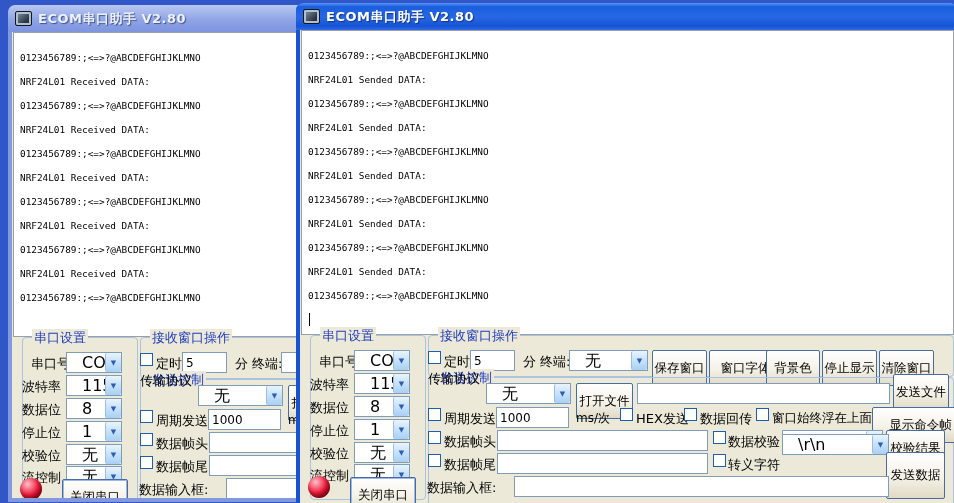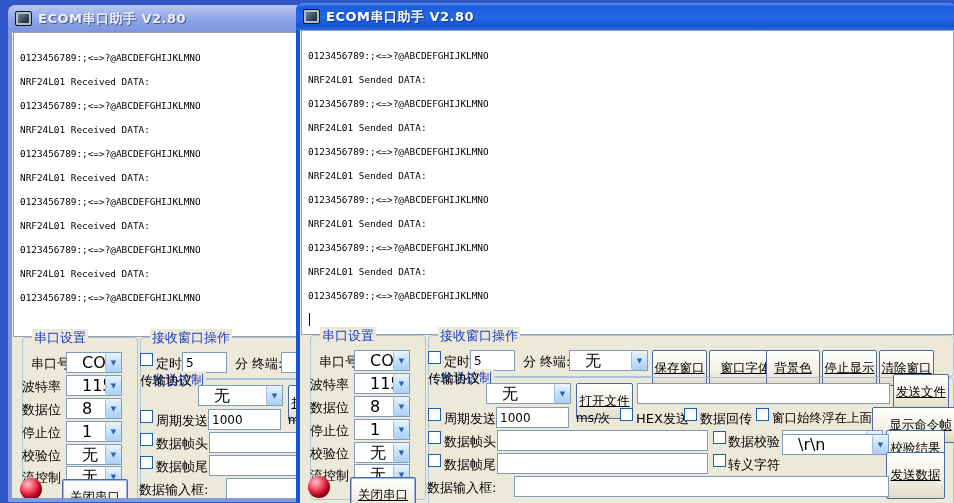--- a/index.html
+++ b/index.html
@@ -53,21 +53,21 @@
 
   .inp { position:absolute; height:21px; background:#fff; border:1px solid #7F9DB9;
          font-family:"DejaVu Sans",sans-serif; font-size:12px; padding:0 3px;
          box-sizing:border-box; outline:none; }
   .cb  { position:absolute; width:13px; height:13px; background:#fff;
          border:1px solid #1D5FAD; box-sizing:border-box; }
   .btn { position:absolute; height:21px; box-sizing:border-box; border:1px solid #4a6b9f;
          border-radius:2px; background:linear-gradient(180deg,#ffffff,#f4f1e6 55%,#e0dac6);
          font-family:"DejaVu Sans",sans-serif; font-size:12.5px; color:#000;
          display:flex; align-items:center; justify-content:center; padding:17px 2px;
-         white-space:nowrap; cursor:pointer;text-decoration:underline; }
+         white-space:nowrap; cursor:pointer; }
 
   
   .s-lbl0{left:19px;top:323px}.s-lbl1{left:10px;top:346px}.s-lbl2{left:10px;top:369px}
   .s-lbl3{left:10px;top:392px}.s-lbl4{left:10px;top:415px}.s-lbl5{left:10px;top:437px}
   .s-dd0{left:54px;top:320px;width:56px}.s-dd1{left:54px;top:343px;width:56px}
   .s-dd2{left:54px;top:366px;width:56px}.s-dd3{left:54px;top:389px;width:56px}
   .s-dd4{left:54px;top:412px;width:56px}.s-dd5{left:54px;top:434px;width:56px}
   .ball { position:absolute; left:8px; top:446px; width:22px; height:22px; border-radius:50%;
           background:radial-gradient(circle at 35% 28%,#ffc0cb,#ee1c3c 50%,#a1031c 80%,#6d0010);
           box-shadow:inset -2px -3px 4px rgba(60,0,0,.45); }

